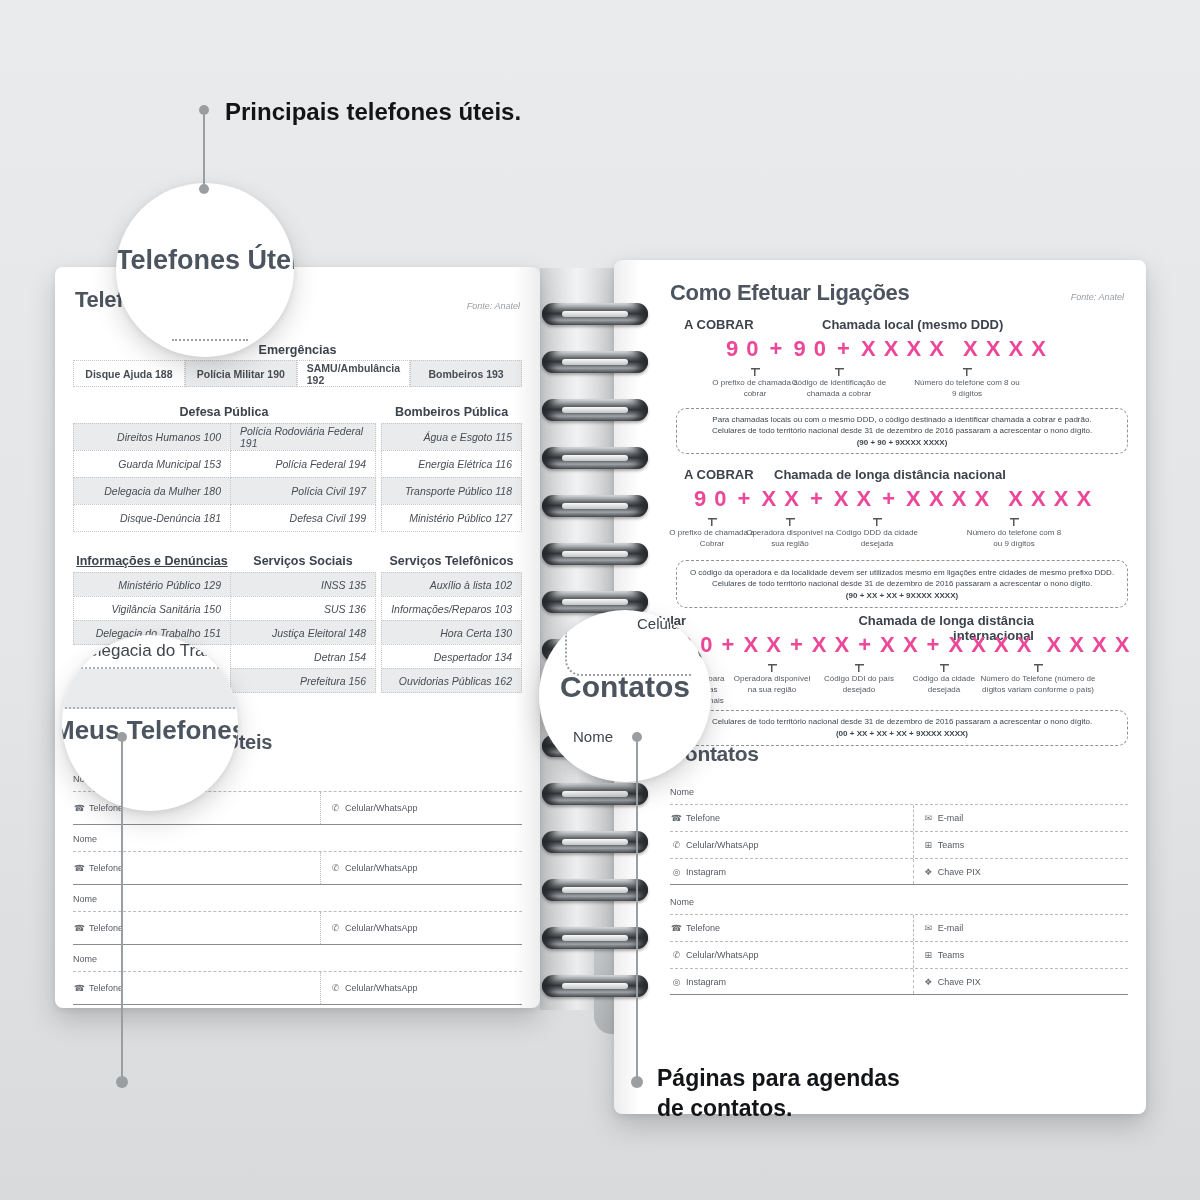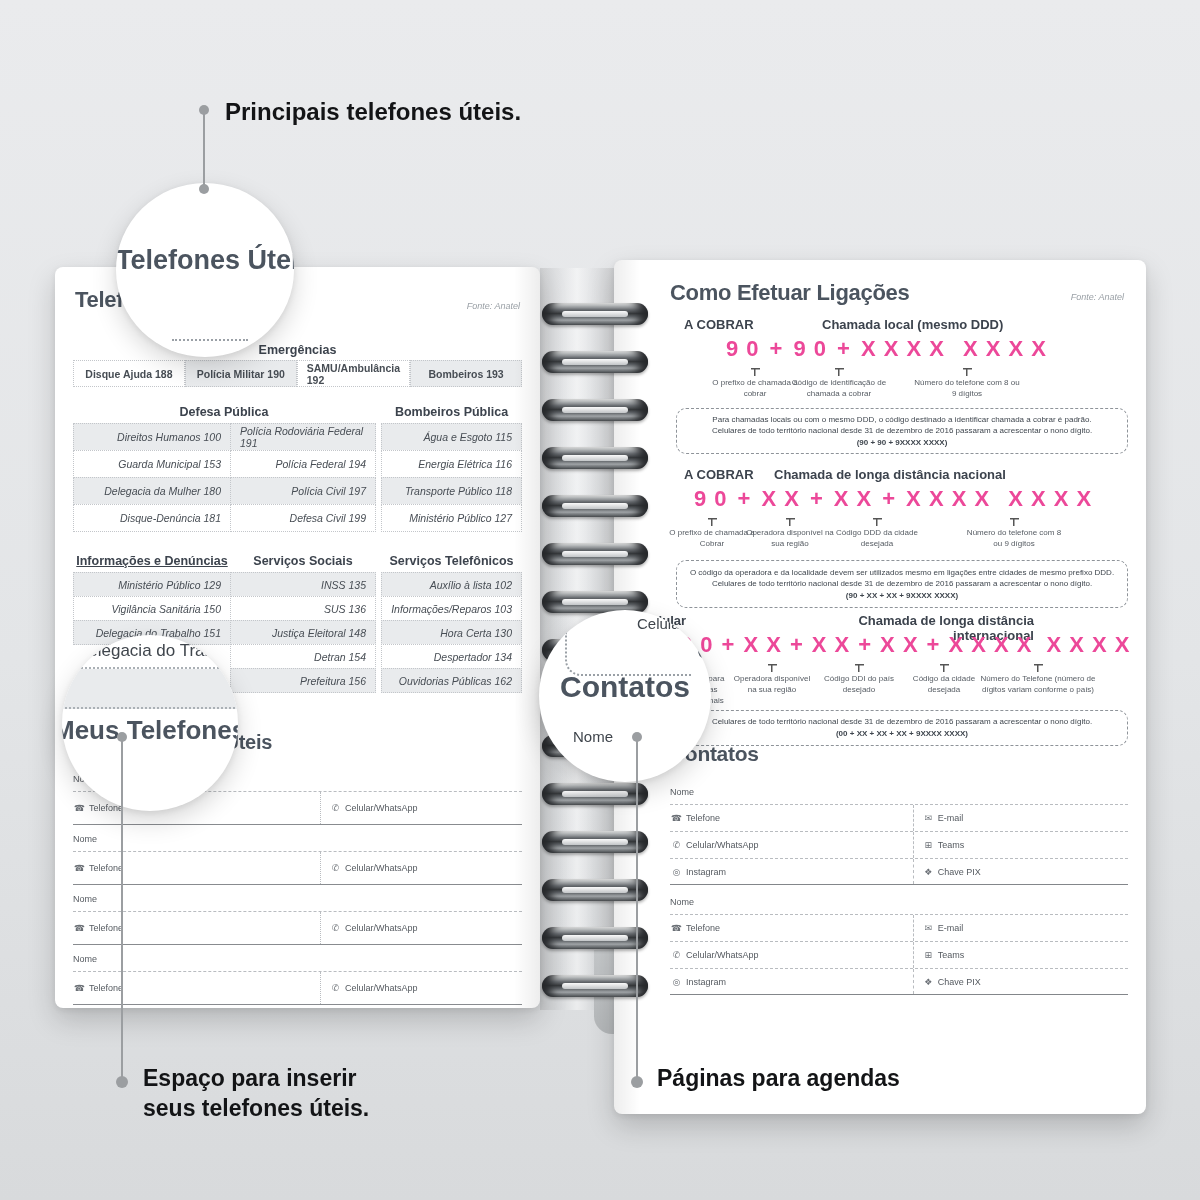--- a/index.html
+++ b/index.html
@@ -398,25 +398,22 @@
   </div>
 
   <div class="dot" style="left:199px;top:105px;width:10px;height:10px;"></div>
   <div class="vline" style="left:203px;top:112px;height:76px;"></div>
   <div class="dot" style="left:199px;top:184px;width:10px;height:10px;"></div>
   <div class="callout callout-top">Principais telefones úteis.</div>
 
   <div class="dot" style="left:117px;top:732px;width:10px;height:10px;z-index:9;"></div>
   <div class="vline" style="left:121px;top:738px;height:340px;"></div>
   <div class="dot" style="left:116px;top:1076px;width:12px;height:12px;"></div>
-  <div class="callout callout-2l" style="left:143px;top:1063px;">
-    <div>Espaço para inserir</div>
-    <div>seus telefones úteis.</div>
-  </div>
 
   <div class="dot" style="left:632px;top:732px;width:10px;height:10px;z-index:9;"></div>
   <div class="vline" style="left:636px;top:738px;height:340px;"></div>
   <div class="dot" style="left:631px;top:1076px;width:12px;height:12px;"></div>
   <div class="callout callout-2l" style="left:657px;top:1063px;">
     <div>Páginas para agendas</div>
+    <div>de contatos.</div>
   </div>
 
 </div>
 
 </body></html>

